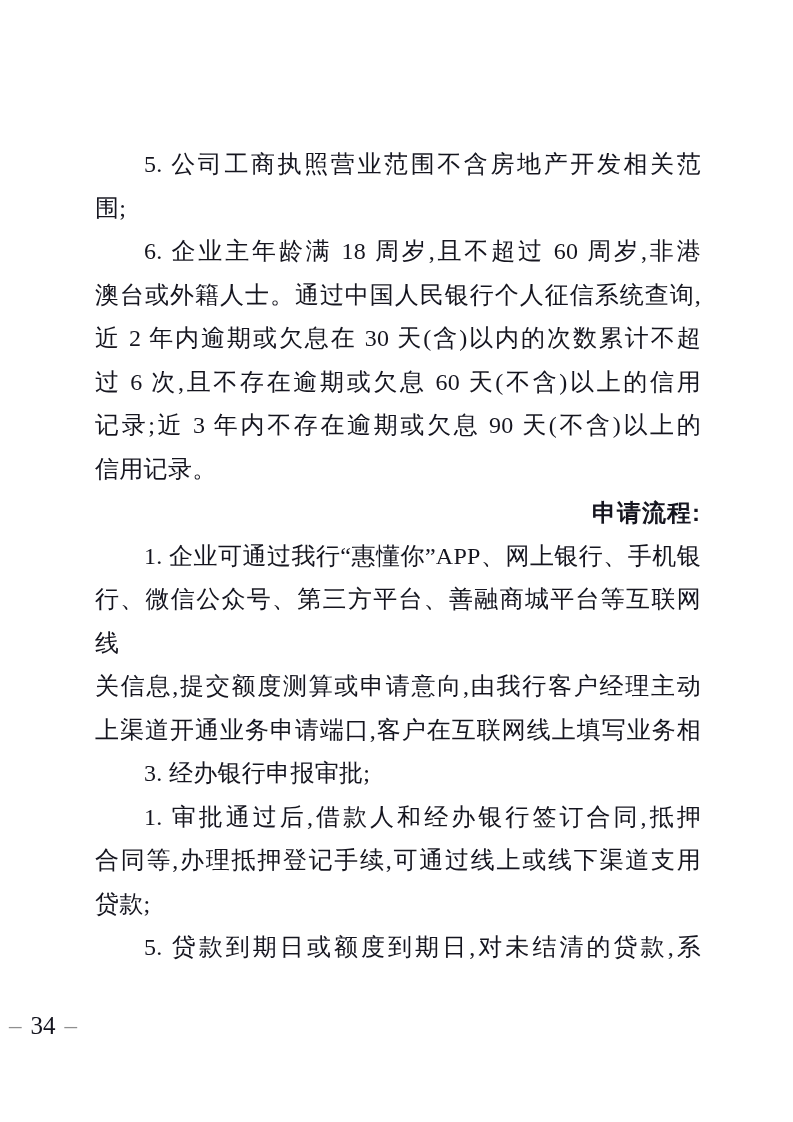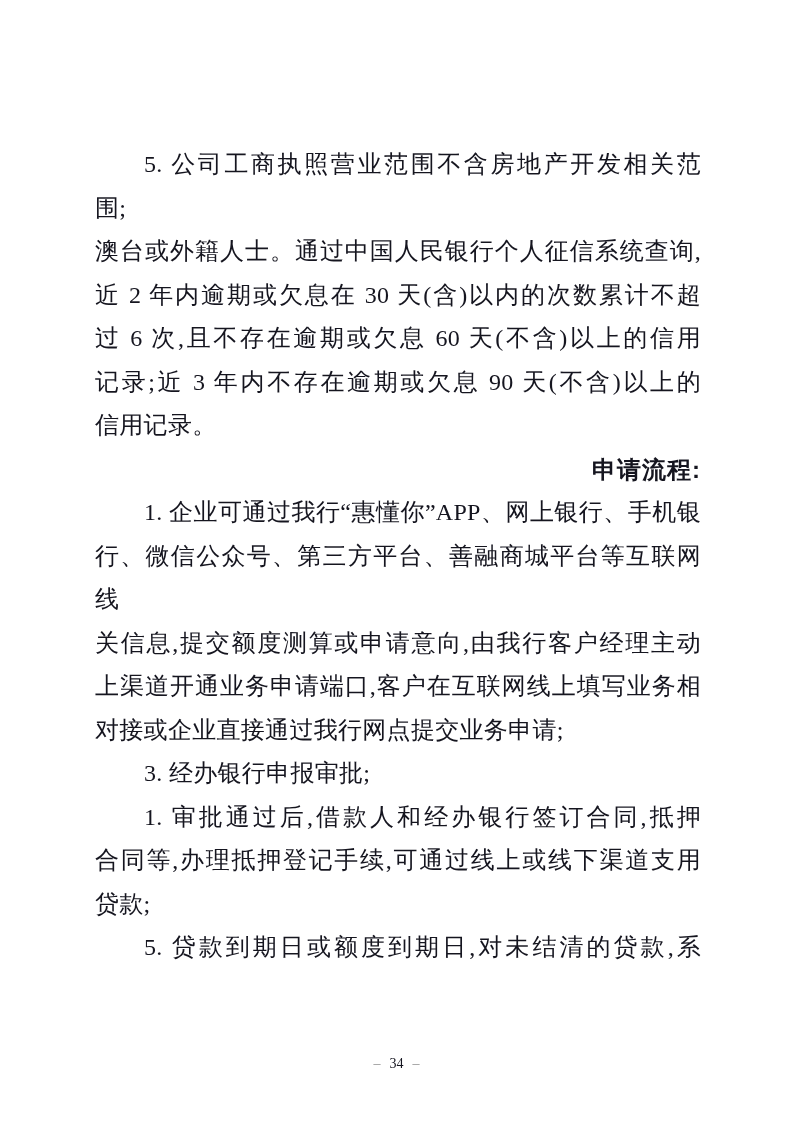--- a/index.html
+++ b/index.html
@@ -36,50 +36,50 @@
   }
   .line.heading {
     font-family: "Liberation Sans", "DejaVu Sans", sans-serif;
     font-weight: bold;
     letter-spacing: 1px;
     text-align: right;
   }
   .footer {
     position: absolute;
     left: 0;
-    top: 1048px;
+    top: 1010px;
     width: 100%;
-    text-align: center;
-    font-size: 14px;
+    text-align: left;
+    font-size: 25px;
     line-height: 32px;
     color: #15151f;
   }
   .footer .dash {
     color: #8f8f8f;
     padding: 0 9px;
   }
 </style>
 </head>
 <body>
 
 <div class="page">
   <div class="content">
       <div class="line indent justify">5. 公司工商执照营业范围不含房地产开发相关范</div>
       <div class="line">围;</div>
+      <div class="line indent justify">6. 企业主年龄满 18 周岁,且不超过 60 周岁,非港</div>
       <div class="line justify">澳台或外籍人士。通过中国人民银行个人征信系统查询,</div>
       <div class="line justify">近 2 年内逾期或欠息在 30 天(含)以内的次数累计不超</div>
       <div class="line justify">过 6 次,且不存在逾期或欠息 60 天(不含)以上的信用</div>
       <div class="line justify">记录;近 3 年内不存在逾期或欠息 90 天(不含)以上的</div>
       <div class="line">信用记录。</div>
       <div class="line indent heading">申请流程:</div>
       <div class="line indent justify">1. 企业可通过我行“惠懂你”APP、网上银行、手机银</div>
       <div class="line justify">行、微信公众号、第三方平台、善融商城平台等互联网线</div>
       <div class="line justify">关信息,提交额度测算或申请意向,由我行客户经理主动</div>
       <div class="line justify">上渠道开通业务申请端口,客户在互联网线上填写业务相</div>
-      <div class="line">对接或企业直接通过我行网点提交业务申请;</div>
       <div class="line indent">3. 经办银行申报审批;</div>
       <div class="line indent justify">1. 审批通过后,借款人和经办银行签订合同,抵押</div>
       <div class="line justify">合同等,办理抵押登记手续,可通过线上或线下渠道支用</div>
       <div class="line">贷款;</div>
       <div class="line indent justify">5. 贷款到期日或额度到期日,对未结清的贷款,系</div>
     </div>
   <div class="footer">
     <span class="dash">–</span><span class="pagenum">34</span><span class="dash">–</span>
   </div>
 </div>

